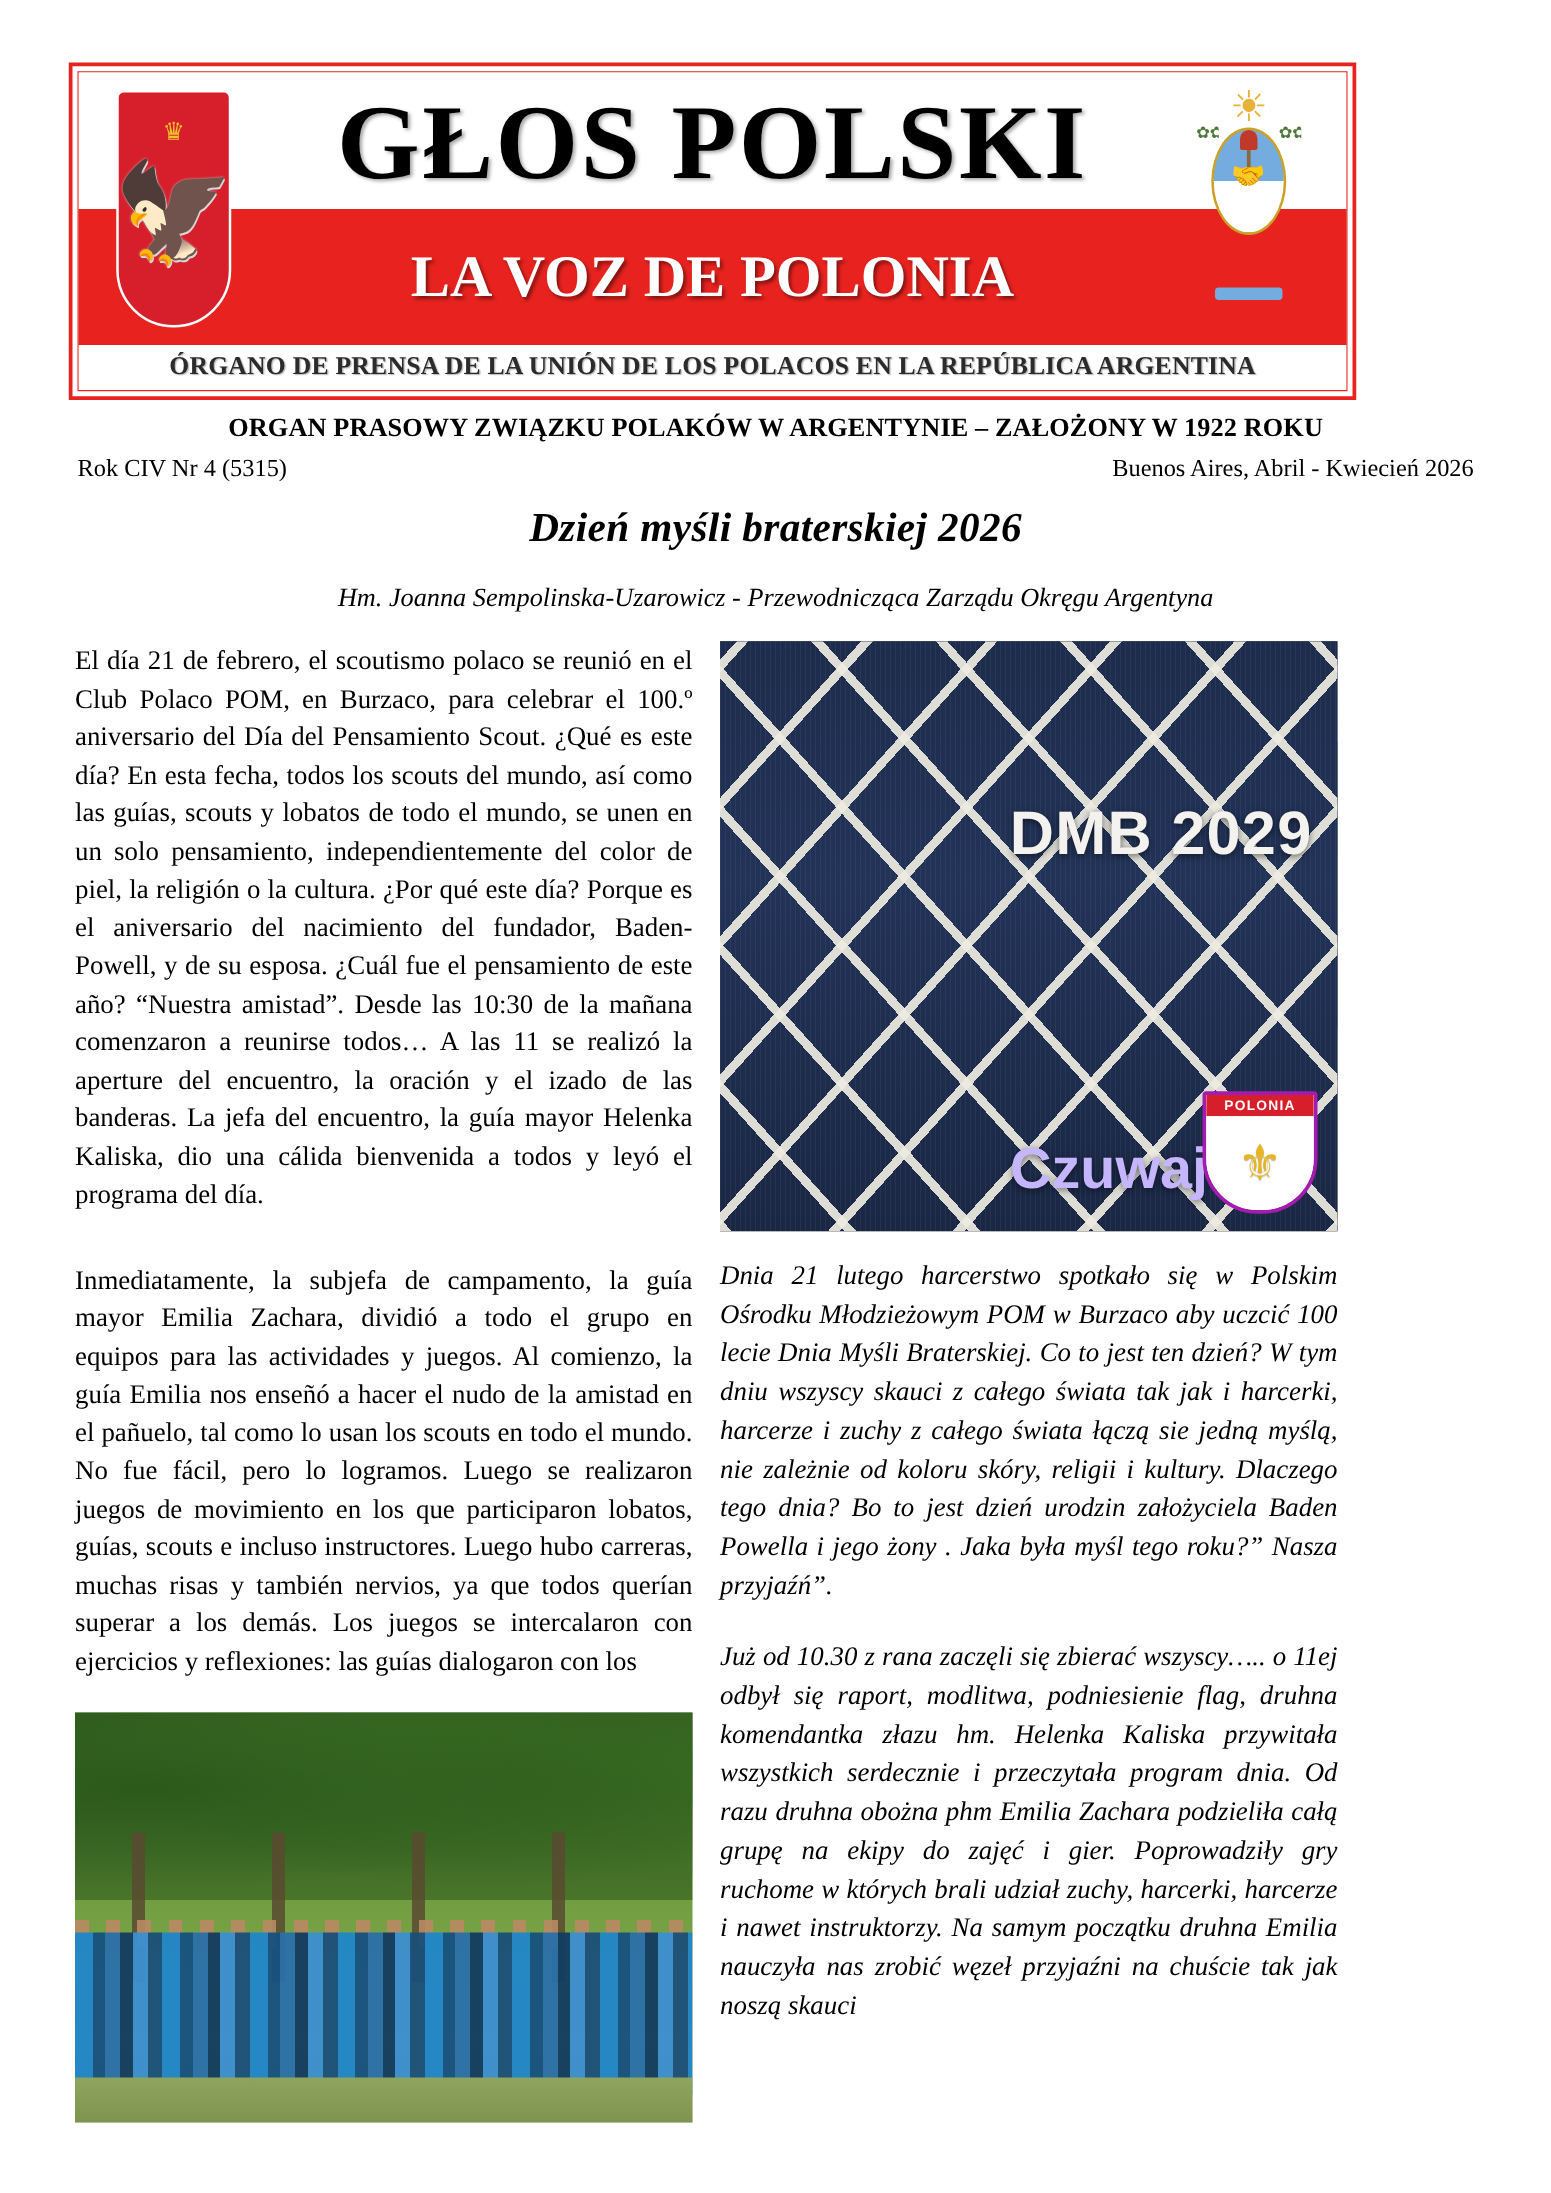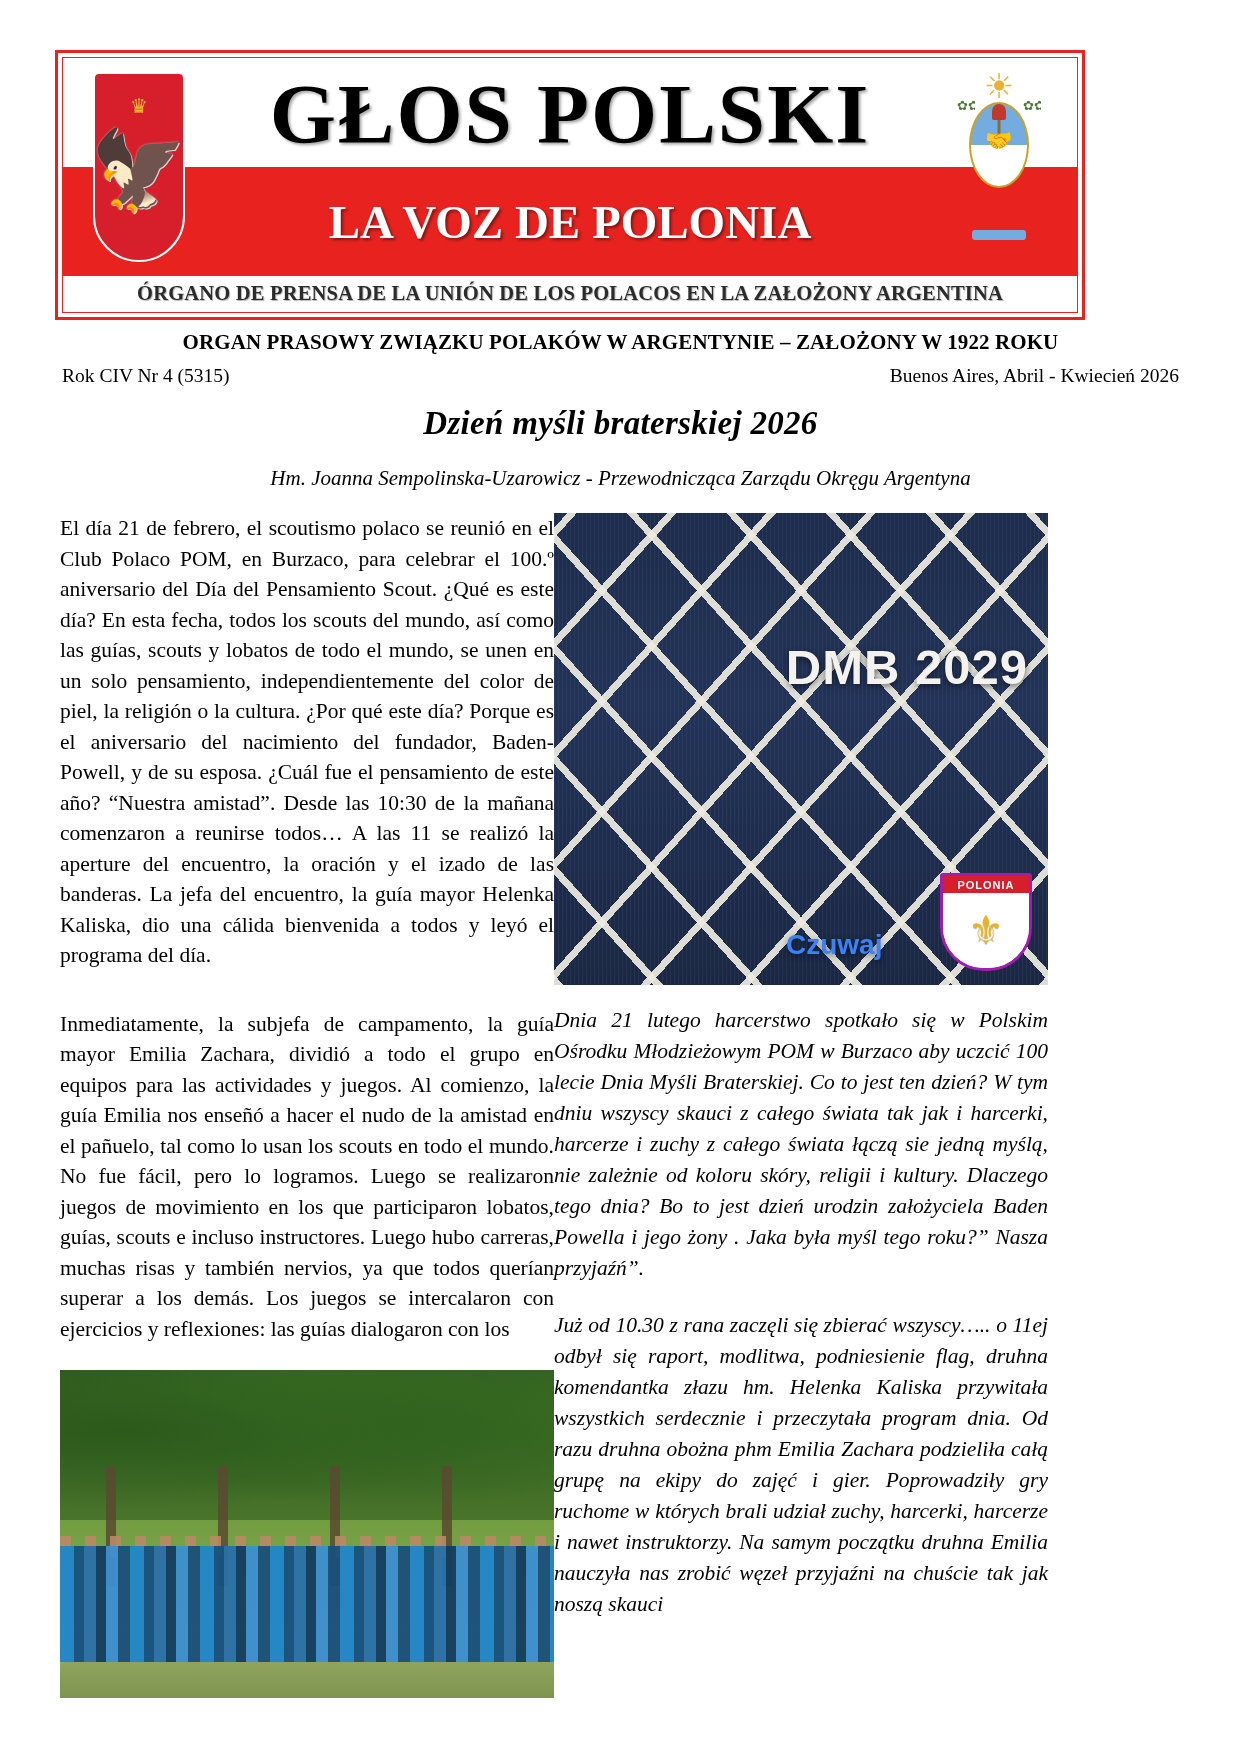--- a/index.html
+++ b/index.html
@@ -230,20 +230,21 @@
     text-align: center;
     font-family: "Liberation Serif", serif;
     font-style: italic;
     font-size: 21px;
     margin-top: 24px;
   }
 
   
   .columns {
     display: flex;
+    gap: 22px;
     margin: 22px 60px 0 60px;
     width: 1021px;
   }
   .col { width: 494px; }
   .col-left p {
     font-family: "Liberation Serif", serif;
     font-size: 21.5px;
     line-height: 30.5px;
     text-align: justify;
     text-align-last: left;
@@ -348,22 +349,22 @@
     letter-spacing: 1px;
     text-shadow: 0 2px 6px rgba(0,0,0,0.55);
   }
   .czuwaj-label {
     position: absolute;
     z-index: 4;
     left: 232px;
     bottom: 24px;
     font-family: "Liberation Sans", sans-serif;
     font-weight: bold;
-    font-size: 28px;
-    color: #3b82f6;
+    font-size: 46px;
+    color: #c4b5fd;
     text-shadow: 0 2px 6px rgba(0,0,0,0.5);
   }
   .fleur {
     position: absolute;
     z-index: 4;
     left: 398px;
     bottom: 18px;
     color: #e9b423;
     font-size: 46px;
     line-height: 1;
@@ -486,21 +487,21 @@
           <div class="arg-laurel-r">✿✿✿✿✿✿✿✿</div>
           <div class="arg-ribbon"></div>
         </div>
 
         <div class="masthead-titles">
           <div class="title-glos">GŁOS POLSKI</div>
           <div class="title-voz">LA VOZ DE POLONIA</div>
         </div>
       </div>
 
-      <div class="organo-bar">ÓRGANO DE PRENSA DE LA UNIÓN DE LOS POLACOS EN LA ZAŁOŻONY ARGENTINA</div>
+      <div class="organo-bar">ÓRGANO DE PRENSA DE LA UNIÓN DE LOS POLACOS EN LA REPÚBLICA ARGENTINA</div>
     </div>
   </div>
 
   <div class="organ-prasowy">ORGAN PRASOWY ZWIĄZKU POLAKÓW W ARGENTYNIE – ZAŁOŻONY W 1922 ROKU</div>
 
   <div class="issue-line">
     <span>Rok CIV Nr 4 (5315)</span>
     <span>Buenos Aires, Abril -  Kwiecień 2026</span>
   </div>
 

